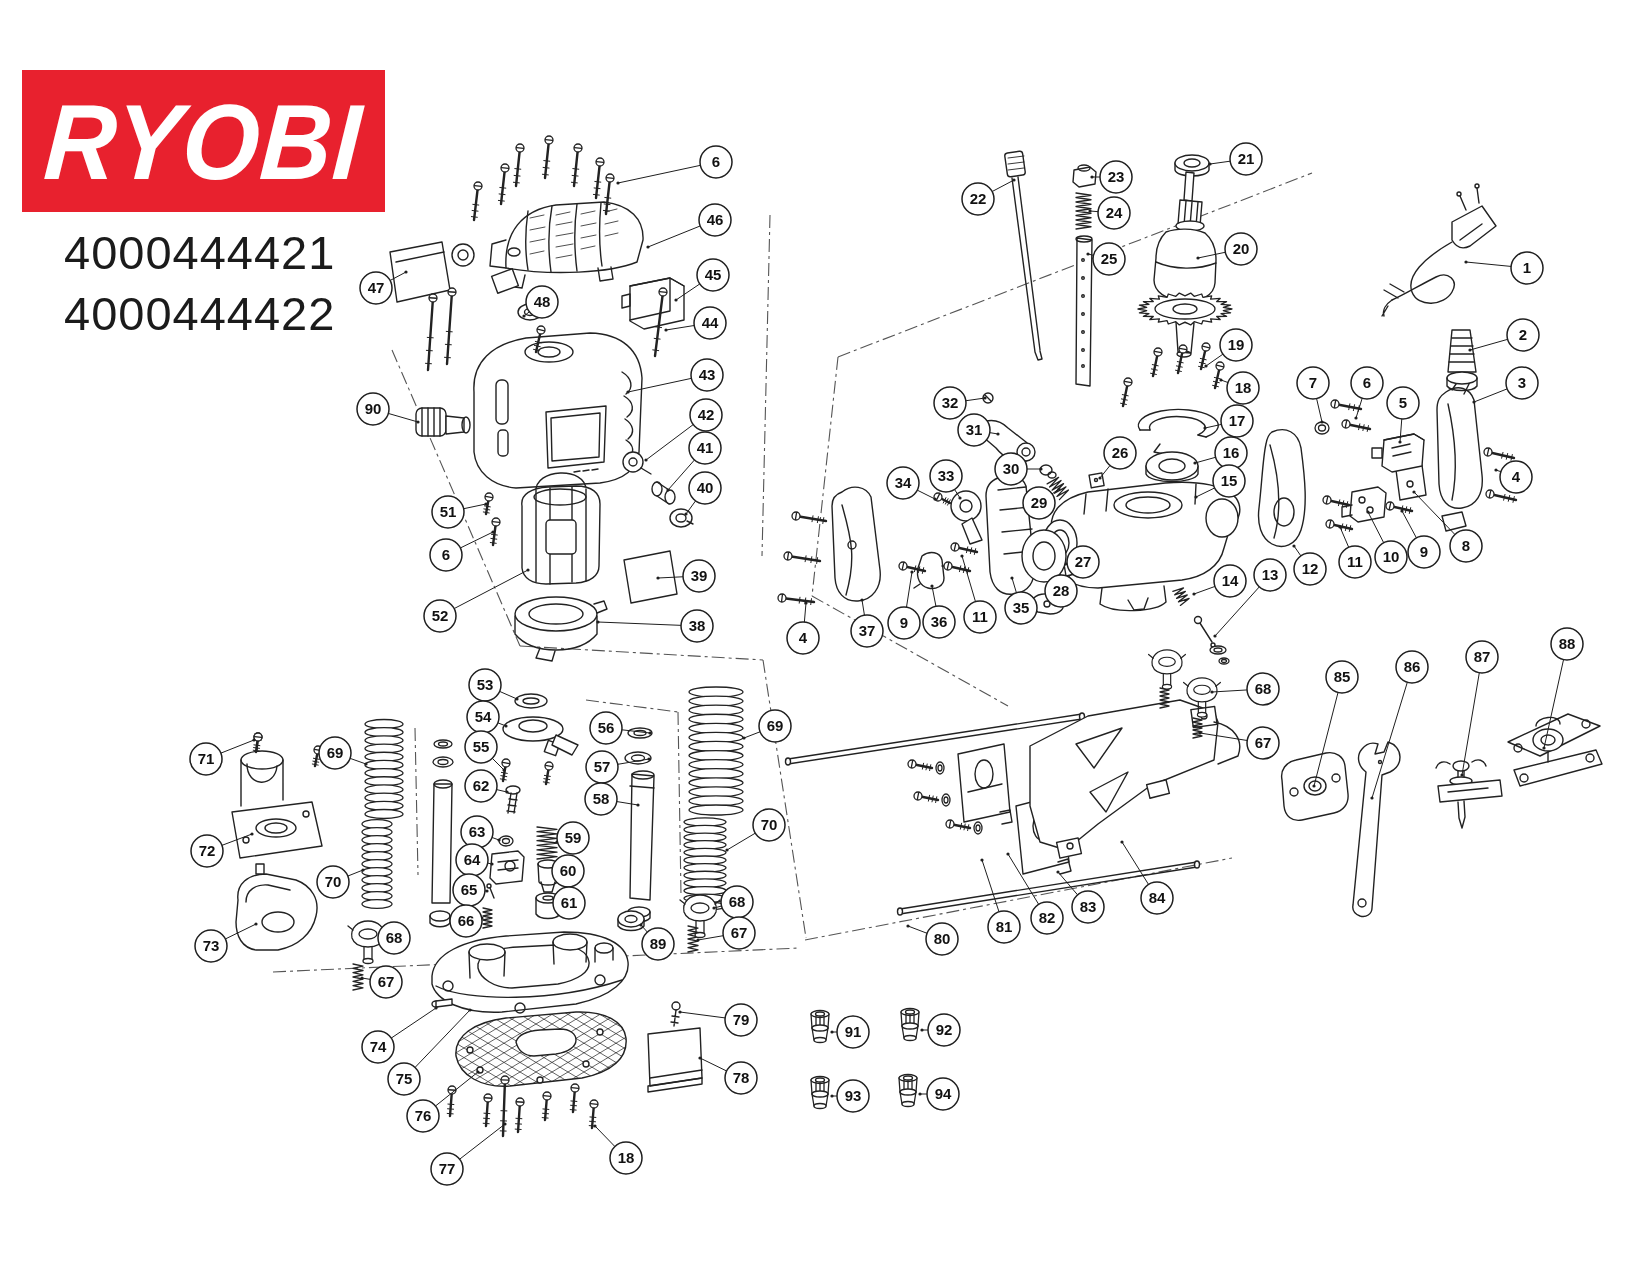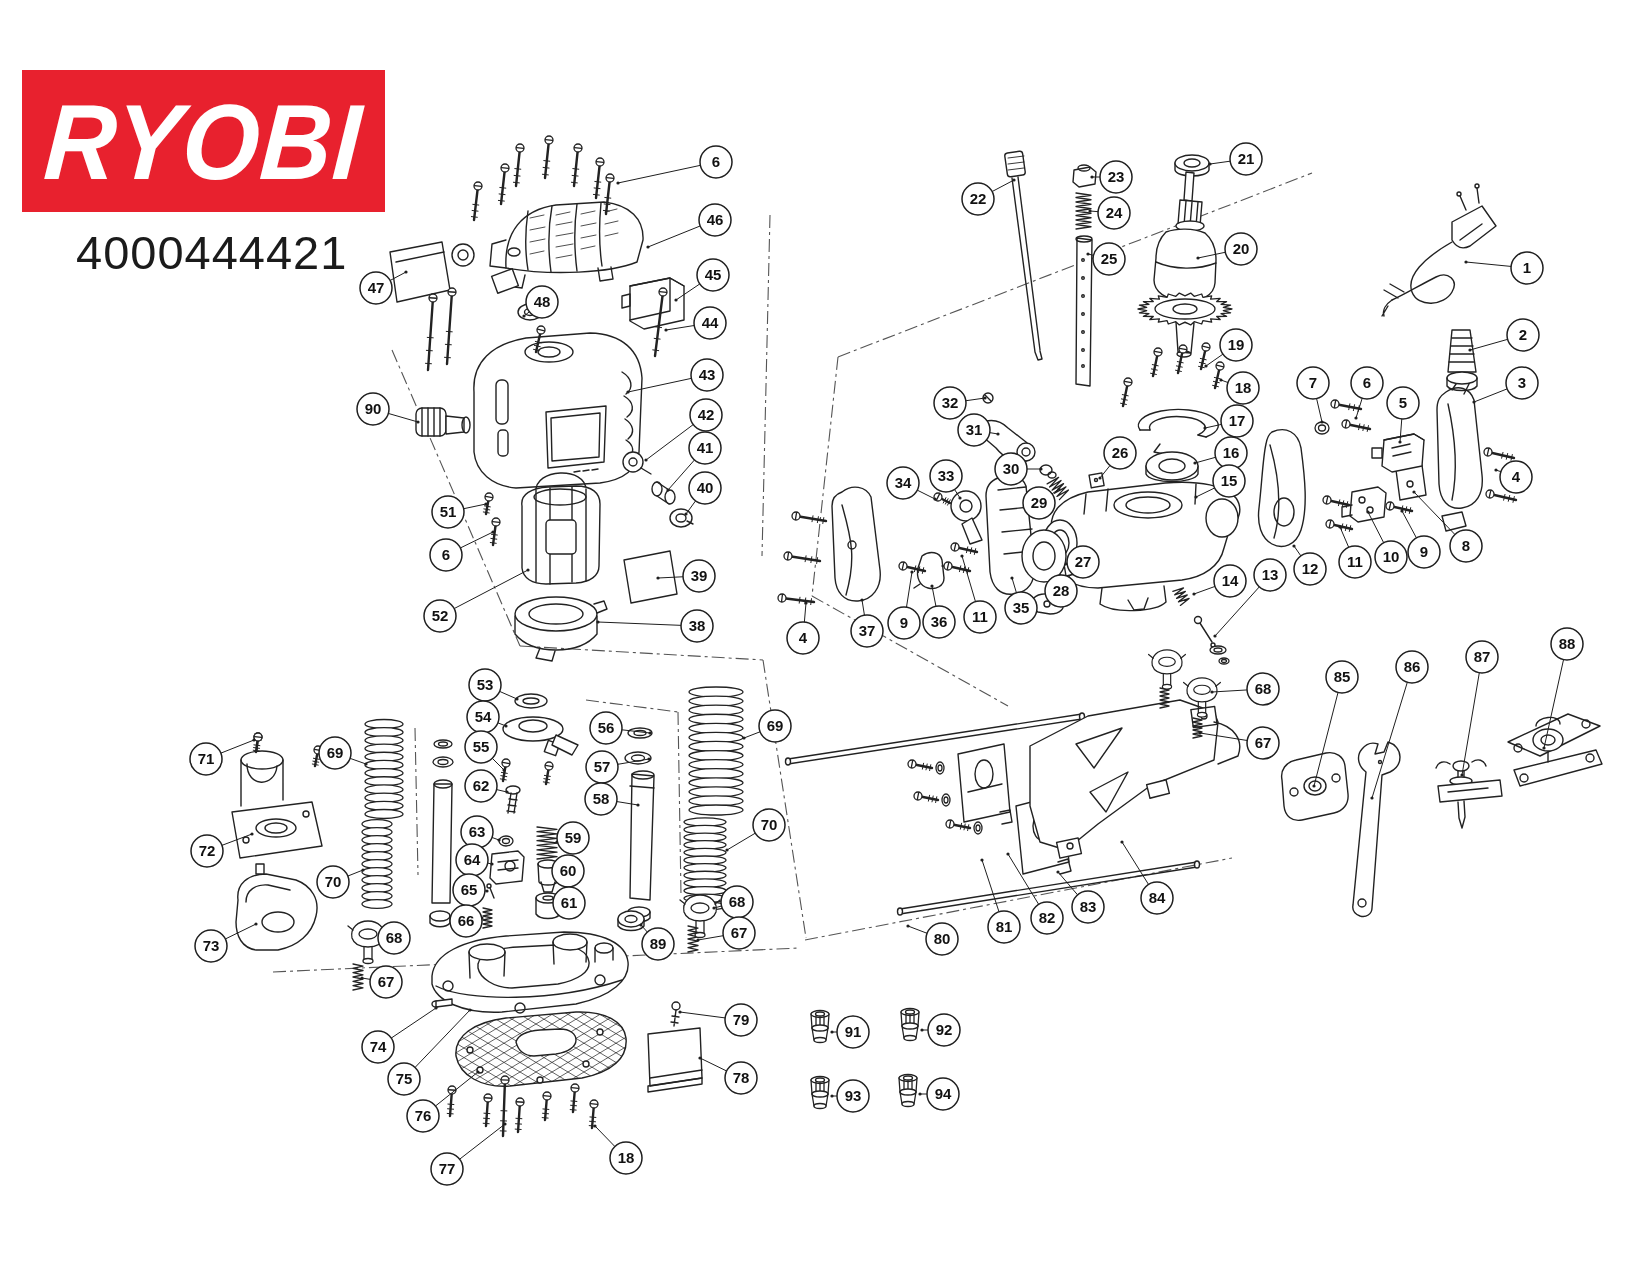--- a/index.html
+++ b/index.html
@@ -2,36 +2,37 @@
 <html><head>
 <meta charset="utf-8">
 <style>
   html,body{margin:0;padding:0;background:#fff;}
   .stage{position:relative;width:1650px;height:1275px;background:#fff;overflow:hidden;
          font-family:"Liberation Sans",sans-serif;}
   .logo{position:absolute;left:22px;top:70px;width:363px;height:142px;
         display:flex;align-items:center;justify-content:center;}
   .logo span{color:#fff;font-size:99px;font-weight:bold;font-style:italic;
              letter-spacing:1px;transform:scaleY(1.08) skewX(-4deg);line-height:1;}
-  .product-numbers{position:absolute;left:76px;top:222px;color:#1b1b1b;
+  .product-numbers{position:absolute;left:64px;top:222px;color:#1b1b1b;
                    font-size:47px;line-height:61px;letter-spacing:1px;}
   svg{position:absolute;left:0;top:0;}
   text.balloon-num{font-family:"Liberation Sans",sans-serif;font-weight:bold;}
 </style>
 </head>
 <body>
 
 <div class="stage">
 
   <div class="logo" style="background: rgb(232, 33, 46);">
     <span style="color: rgb(255, 255, 255);">RYOBI</span>
   </div>
 
   <div class="product-numbers">
     <div>4000444421</div>
+    <div>4000444422</div>
   </div>
 
   <svg id="svg-diagram" width="1650" height="1275" viewBox="0 0 1650 1275">
     <defs>
       <clipPath id="clip76">
         <path d="M456,1056 C454,1036 474,1022 506,1018 L576,1012 C606,1011 624,1022 626,1038 C628,1058 612,1072 582,1078 L510,1086 C482,1088 460,1076 456,1056 Z"></path>
       </clipPath>
     </defs>
 
     <g stroke="#555" stroke-width="1.1" fill="none" stroke-dasharray="13 4 3 4">

